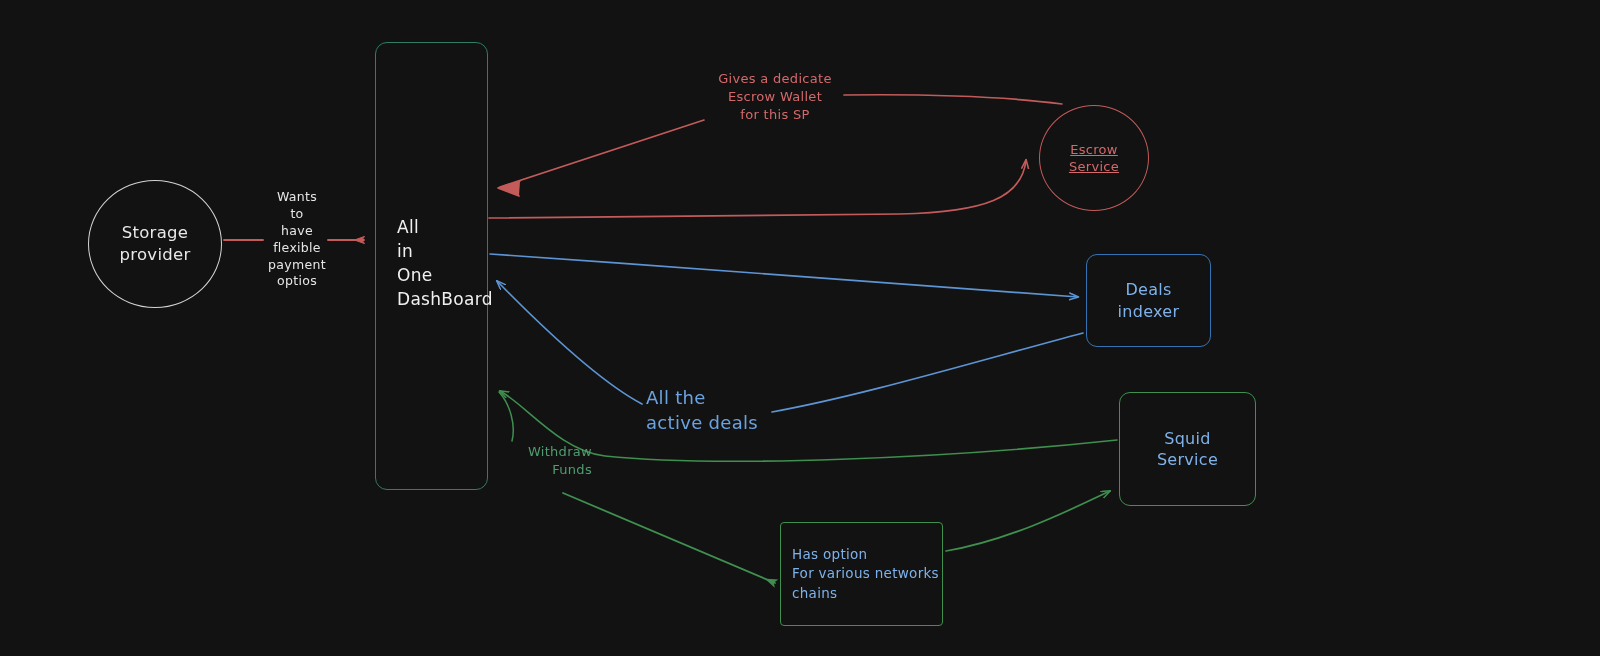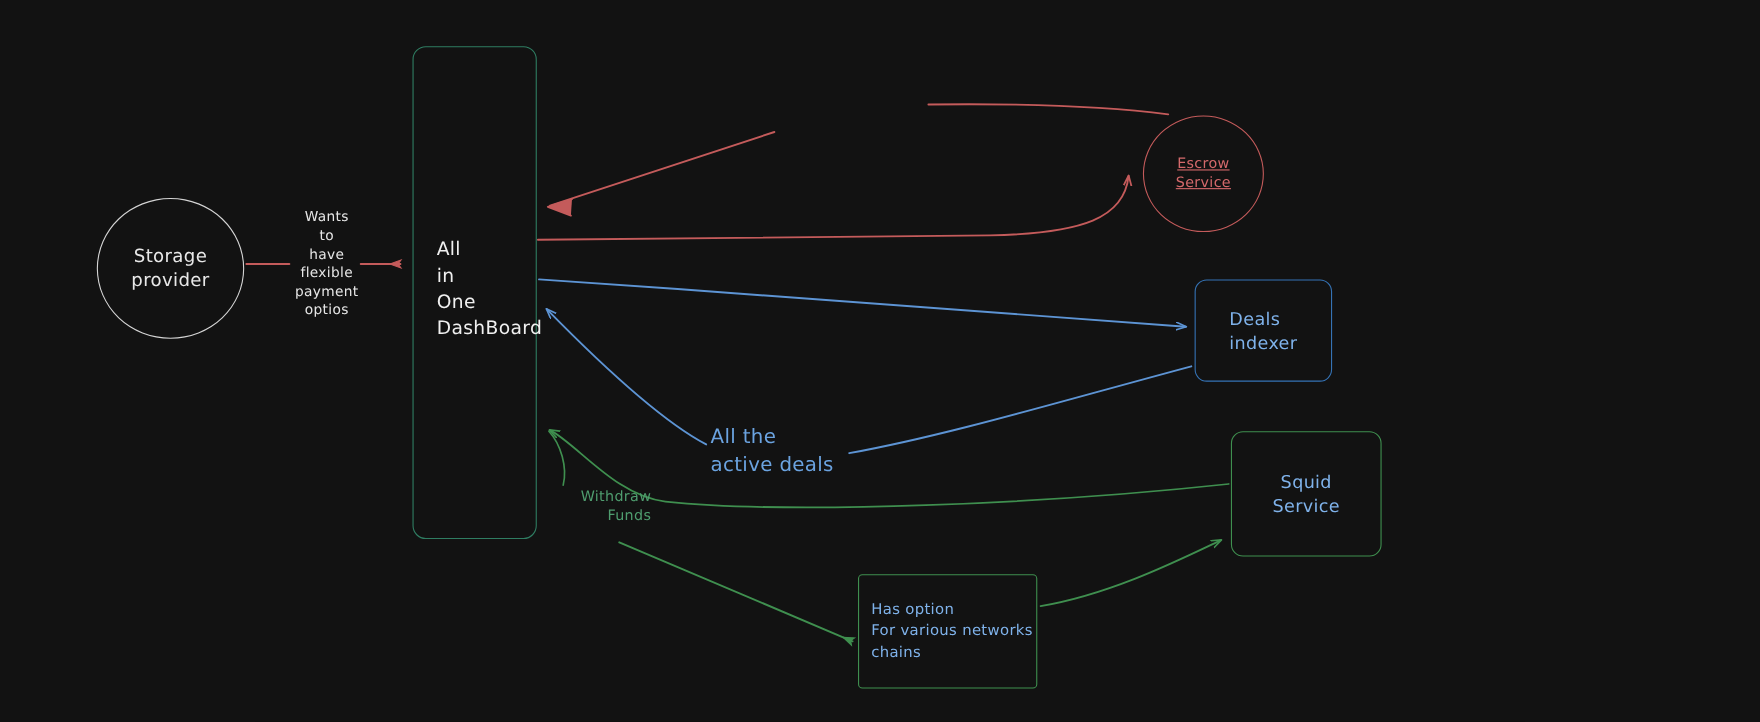--- a/index.html
+++ b/index.html
@@ -88,20 +88,21 @@
   }
   #deals-box {
     left: 1086px; top: 254px; width: 125px; height: 93px;
     border: 1.7px solid #3573b5;
     border-radius: 11px;
     align-items: center;
   }
   #deals-box .label {
     color: #7fb2ea;
     font-size: 16px;
+    text-align: center;
   }
   #squid-box {
     left: 1119px; top: 392px; width: 137px; height: 114px;
     border: 1.7px solid #3f8f4f;
     border-radius: 11px;
     align-items: center;
   }
   #squid-box .label {
     color: #7fb2ea;
     font-size: 16px;
@@ -232,20 +233,23 @@
 chains</span>
   </div>
 
   <div class="lbl ctr" id="lbl-wants">Wants
 to
 have
 flexible
 payment
 optios</div>
 
+  <div class="lbl ctr" id="lbl-escrow-note">Gives a dedicate
+Escrow Wallet
+for this SP</div>
 
 
   <div class="lbl lft" id="lbl-active-deals">All the
 active deals</div>
 
   <div class="lbl lft" id="lbl-withdraw">Withdraw
 Funds</div>
 
 </div>
 

